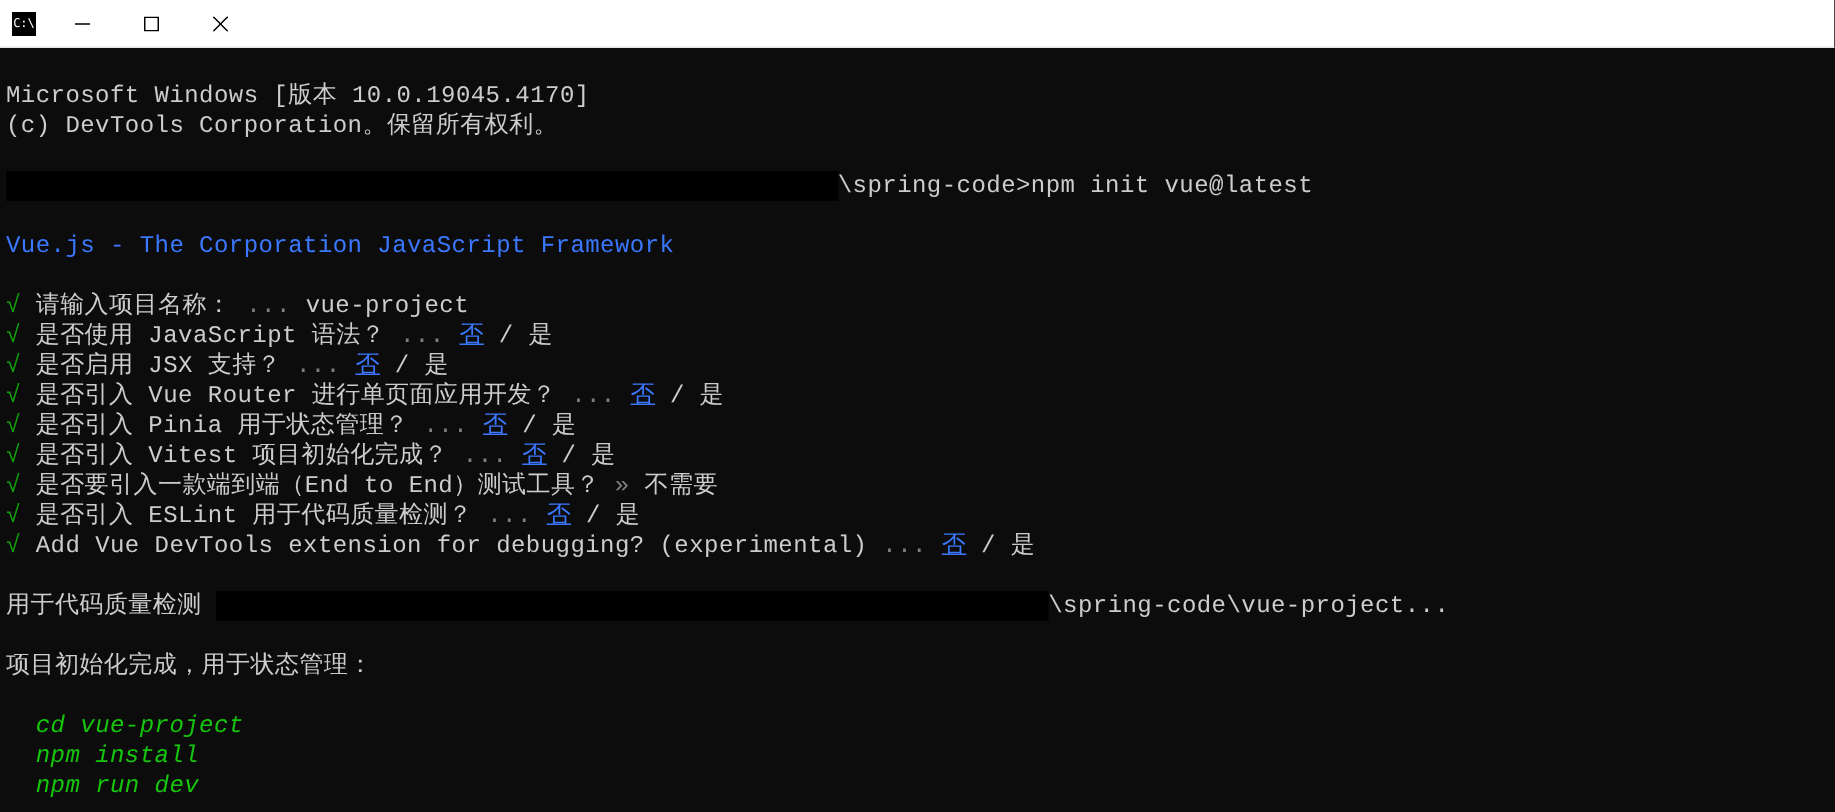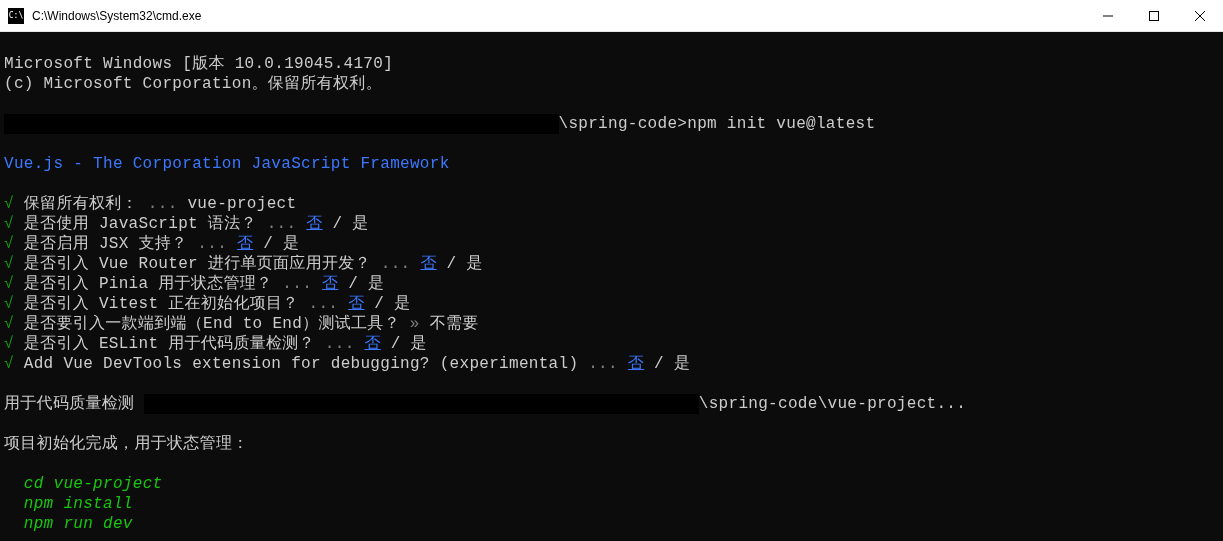--- a/index.html
+++ b/index.html
@@ -74,21 +74,20 @@
     .white { color: #cccccc; }
     .chk { color: #13a10e; }
   </style>
 </head>
 <body>
 
 <div class="titlebar">
   <div class="titlebar-icon">
     <span class="titlebar-icon-inner">C:\</span>
   </div>
-  <div class="titlebar-text">C:\Windows\System32\cmd.exe</div>
   <div class="win-controls">
     <div class="win-btn">
       <svg width="10" height="10">
           <line x1="0" y1="5" x2="10" y2="5" stroke="#000" stroke-width="1"></line>
         </svg>
     </div>
     <div class="win-btn">
       <svg width="10" height="10">
           <rect x="0.5" y="0.5" width="9" height="9" fill="none" stroke="#000" stroke-width="1"></rect>
         </svg>
@@ -97,32 +96,32 @@
       <svg width="10" height="10">
           <line x1="0" y1="0" x2="10" y2="10" stroke="#000" stroke-width="1"></line>
           <line x1="10" y1="0" x2="0" y2="10" stroke="#000" stroke-width="1"></line>
         </svg>
     </div>
   </div>
 </div>
 
 <div class="terminal">
 <span class="white">Microsoft Windows [版本 10.0.19045.4170]</span>
-<span class="white">(c) Microsoft Corporation。保留所有权利。</span>
+<span class="white">(c) DevTools Corporation。保留所有权利。</span>
 
 <span class="white"><span class="redacted">X:\XXXXXXXXXXXXXXXXX\XXXXXXXXXXXXXXXXXXXXXXXXXXXXXXXXXXX</span><span>\spring-code&gt;</span><span>npm init vue@latest</span></span>
 
 <span class="blue">Vue.js - The Corporation JavaScript Framework</span>
 
-<span><span class="chk">√</span> <span class="white">保留所有权利：</span> <span class="gray">...</span> <span class="white">vue-project</span></span>
+<span><span class="chk">√</span> <span class="white">请输入项目名称：</span> <span class="gray">...</span> <span class="white">vue-project</span></span>
 <span><span class="chk">√</span> <span class="white">是否使用 JavaScript 语法？</span> <span class="gray">...</span> <span class="blue ul">否</span><span class="white"> / </span><span class="white">是</span></span>
 <span><span class="chk">√</span> <span class="white">是否启用 JSX 支持？</span> <span class="gray">...</span> <span class="blue ul">否</span><span class="white"> / </span><span class="white">是</span></span>
 <span><span class="chk">√</span> <span class="white">是否引入 Vue Router 进行单页面应用开发？</span> <span class="gray">...</span> <span class="blue ul">否</span><span class="white"> / </span><span class="white">是</span></span>
 <span><span class="chk">√</span> <span class="white">是否引入 Pinia 用于状态管理？</span> <span class="gray">...</span> <span class="blue ul">否</span><span class="white"> / </span><span class="white">是</span></span>
-<span><span class="chk">√</span> <span class="white">是否引入 Vitest 正在初始化项目？</span> <span class="gray">...</span> <span class="blue ul">否</span><span class="white"> / </span><span class="white">是</span></span>
+<span><span class="chk">√</span> <span class="white">是否引入 Vitest 项目初始化完成？</span> <span class="gray">...</span> <span class="blue ul">否</span><span class="white"> / </span><span class="white">是</span></span>
 <span><span class="chk">√</span> <span class="white">是否要引入一款端到端（End to End）测试工具？</span> <span class="gray">»</span> <span class="white">不需要</span></span>
 <span><span class="chk">√</span> <span class="white">是否引入 ESLint 用于代码质量检测？</span> <span class="gray">...</span> <span class="blue ul">否</span><span class="white"> / </span><span class="white">是</span></span>
 <span><span class="chk">√</span> <span class="white">Add Vue DevTools extension for debugging? (experimental)</span> <span class="gray">...</span> <span class="blue ul">否</span><span class="white"> / </span><span class="white">是</span></span>
 
 <span><span class="white">用于代码质量检测 </span><span class="redacted">X:\XXXXXXXXXXXXXXXXX\XXXXXXXXXXXXXXXXXXXXXXXXXXXXXXXXXXX</span><span class="white">\spring-code\vue-project...</span></span>
 
 <span class="white">项目初始化完成，用于状态管理：</span>
 
 <span class="green">  <span>cd vue-project</span></span>
 <span class="green">  <span>npm install</span></span>

